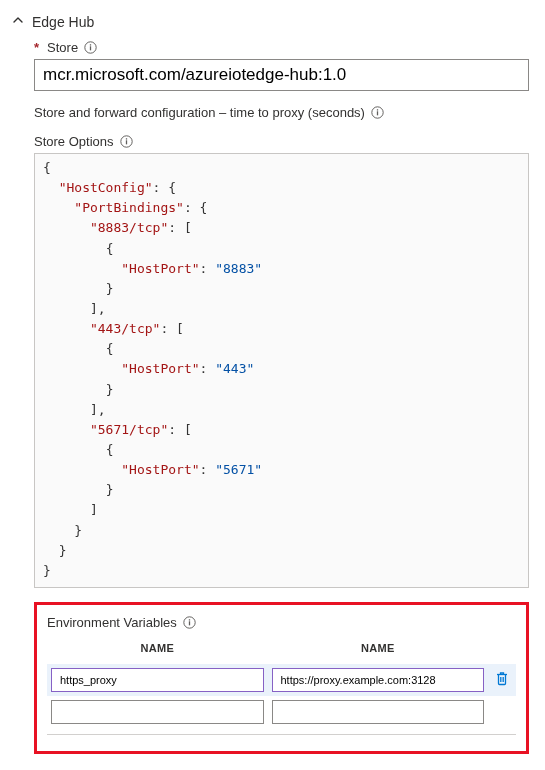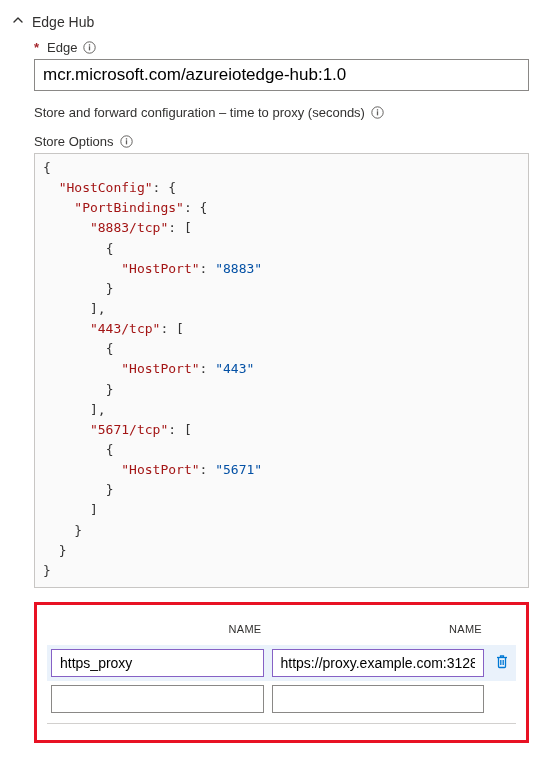--- a/index.html
+++ b/index.html
@@ -52,31 +52,31 @@
 .n { color:#0451a5; } 
 .p { color:#333; }    
 
 .env-highlight {
   border: 3px solid #e81123;
   padding: 10px 10px 16px 10px;
   margin-top: 8px;
 }
 .env-table { width:100%; border-collapse: collapse; }
 .env-table th {
-  text-align:right; font-size:11px; font-weight:400;
+  text-align:center; font-size:11px; font-weight:700;
   letter-spacing:0.3px; padding: 8px 6px 10px 6px;
 }
 .env-row td { padding: 4px 4px; }
 .env-row.active { background:#eaf2fb; }
 .env-row.active input {
   border:1px solid #8661c5; outline:1px solid #8661c5;
   outline-offset:-1px;
 }
 .env-input {
-  width:100%; padding:5px 8px; font-size:14px;
+  width:100%; padding:5px 8px; font-size:11px;
   border:1px solid #8a8886; background:#fff;
 }
 .del-cell { width:28px; text-align:center; }
 .del-btn{
   background:none;border:none;cursor:pointer;padding:2px;
   display:inline-flex;align-items:center;justify-content:center;
   color:#0078d4;
 }
 .separator { border-top:1px solid #d2d0ce; margin-top:6px;}
 </style>
@@ -90,21 +90,21 @@
       </svg>
   </span>
   <span class="section-title">Edge Hub</span>
 </div>
 
 <div class="content">
 
   <div class="field">
     <div class="label-row">
       <span class="required">*</span>
-      <span>Edge</span>
+      <span>Store</span>
       <span class="info-icon">
         <svg width="13" height="13" viewBox="0 0 16 16">
             <circle cx="8" cy="8" r="7" stroke="#605e5c" stroke-width="1.2" fill="none"></circle>
             <rect x="7.2" y="6.5" width="1.6" height="5" fill="#605e5c"></rect>
             <rect x="7.2" y="4" width="1.6" height="1.6" fill="#605e5c"></rect>
           </svg>
       </span>
     </div>
     <input class="text-input" value="mcr.microsoft.com/azureiotedge-hub:1.0" style="">
   </div>
@@ -150,20 +150,30 @@
         <span class="p">{</span>
           <span class="k">"HostPort"</span><span class="p">: </span><span class="n">"5671"</span>
         <span class="p">}</span>
       <span class="p">]</span>
     <span class="p">}</span>
   <span class="p">}</span>
 <span class="p">}</span></div>
   </div>
 
   <div class="env-highlight">
+    <div class="label-row">
+      <span>Environment Variables</span>
+      <span class="info-icon">
+        <svg width="13" height="13" viewBox="0 0 16 16">
+            <circle cx="8" cy="8" r="7" stroke="#605e5c" stroke-width="1.2" fill="none"></circle>
+            <rect x="7.2" y="6.5" width="1.6" height="5" fill="#605e5c"></rect>
+            <rect x="7.2" y="4" width="1.6" height="1.6" fill="#605e5c"></rect>
+          </svg>
+      </span>
+    </div>
     <table class="env-table">
       <thead>
         <tr>
           <th>NAME</th>
           <th>NAME</th>
           <th class="del-cell"></th>
         </tr>
       </thead>
       <tbody>
         <tr class="env-row active">

